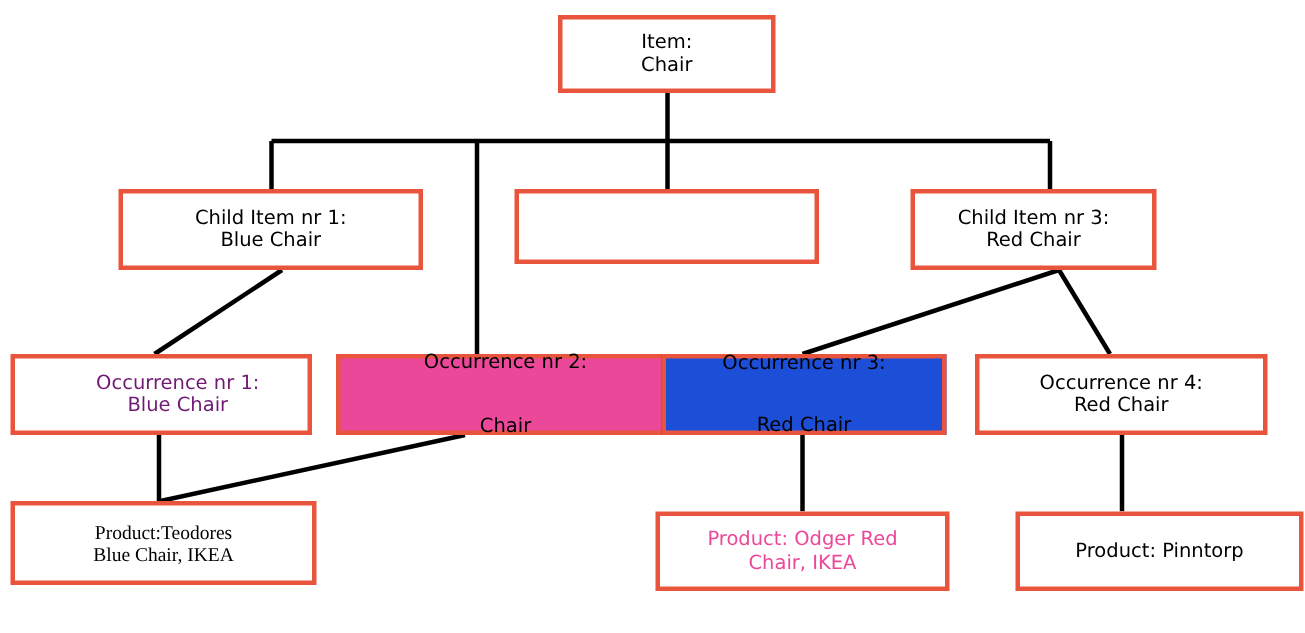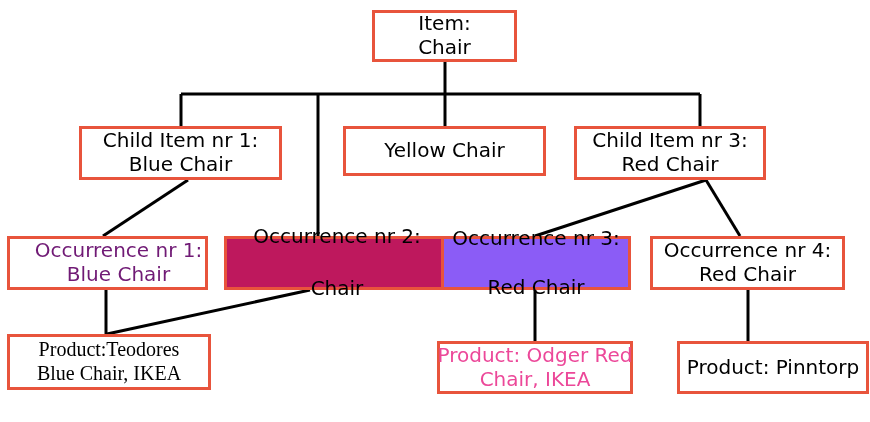--- a/index.html
+++ b/index.html
@@ -38,21 +38,21 @@
     box-sizing: border-box;
     background: #ffffff;
     border: 3px solid #e8543c;
     display: flex;
     flex-direction: column;
     align-items: center;
     justify-content: center;
     text-align: center;
     color: #000000;
     font-family: "DejaVu Sans", sans-serif;
-    font-size: 20px;
+    font-size: 13px;
     line-height: 1.18;
     letter-spacing: 0px;
     white-space: nowrap;
   }
   .node-line {
     display: block;
   }
 </style>
 </head>
 <body>
@@ -80,35 +80,34 @@
   <div id="nodes-layer">
       <div class="node-box" style="left: 372px; top: 10px; width: 145px; height: 52px; border-color: rgb(232, 84, 60); background: rgb(255, 255, 255); color: rgb(0, 0, 0);">
         <span class="node-line">Item:</span>
         <span class="node-line">Chair</span>
       </div>
       <div class="node-box" style="left: 79px; top: 126px; width: 203px; height: 54px; border-color: rgb(232, 84, 60); background: rgb(255, 255, 255); color: rgb(0, 0, 0);">
         <span class="node-line">Child Item nr 1:</span>
         <span class="node-line">Blue Chair</span>
       </div>
       <div class="node-box" style="left: 343px; top: 126px; width: 203px; height: 50px; border-color: rgb(232, 84, 60); background: rgb(255, 255, 255); color: rgb(0, 0, 0);">
-        <span class="node-line">Yellow Chair</span>
       </div>
-      <div class="node-box" style="left: 574px; top: 126px; width: 192px; height: 54px; border-color: rgb(232, 84, 60); background: rgb(255, 255, 255); color: rgb(0, 0, 0); justify-content: center;">
+      <div class="node-box" style="left: 607px; top: 126px; width: 164px; height: 54px; border-color: rgb(232, 84, 60); background: rgb(255, 255, 255); color: rgb(0, 0, 0); justify-content: center;">
         <span class="node-line">Child Item nr 3:</span>
         <span class="node-line">Red Chair</span>
       </div>
       <div class="node-box" style="left: 7px; top: 236px; width: 201px; height: 54px; border-color: rgb(232, 84, 60); background: rgb(255, 255, 255); color: #701a75; padding-left: 22px;">
         <span class="node-line">Occurrence nr 1:</span>
         <span class="node-line">Blue Chair</span>
       </div>
-      <div class="node-box" style="left: 224px; top: 236px; width: 226px; height: 54px; border-color: rgb(232, 84, 60); background: #be185d; color: rgb(0, 0, 0); gap: 28px;">
+      <div class="node-box" style="left: 224px; top: 236px; width: 226px; height: 54px; border-color: rgb(232, 84, 60); background: #ec4899; color: rgb(0, 0, 0); gap: 28px;">
         <span class="node-line">Occurrence nr 2:</span>
         <span class="node-line">Chair</span>
       </div>
-      <div class="node-box" style="left: 441px; top: 236px; width: 190px; height: 54px; border-color: rgb(232, 84, 60); background: #8b5cf6; color: rgb(0, 0, 0); gap: 25px;">
+      <div class="node-box" style="left: 441px; top: 236px; width: 190px; height: 54px; border-color: rgb(232, 84, 60); background: #1d4ed8; color: rgb(0, 0, 0); gap: 25px;">
         <span class="node-line">Occurrence nr 3:</span>
         <span class="node-line">Red Chair</span>
       </div>
       <div class="node-box" style="left: 650px; top: 236px; width: 195px; height: 54px; border-color: rgb(232, 84, 60); background: rgb(255, 255, 255); color: rgb(0, 0, 0);">
         <span class="node-line">Occurrence nr 4:</span>
         <span class="node-line">Red Chair</span>
       </div>
       <div class="node-box" style="left: 7px; top: 334px; width: 204px; height: 56px; border-color: rgb(232, 84, 60); background: rgb(255, 255, 255); color: rgb(0, 0, 0); font-family: Liberation Serif, serif;">
         <span class="node-line">Product:Teodores</span>
         <span class="node-line">Blue Chair, IKEA</span>

